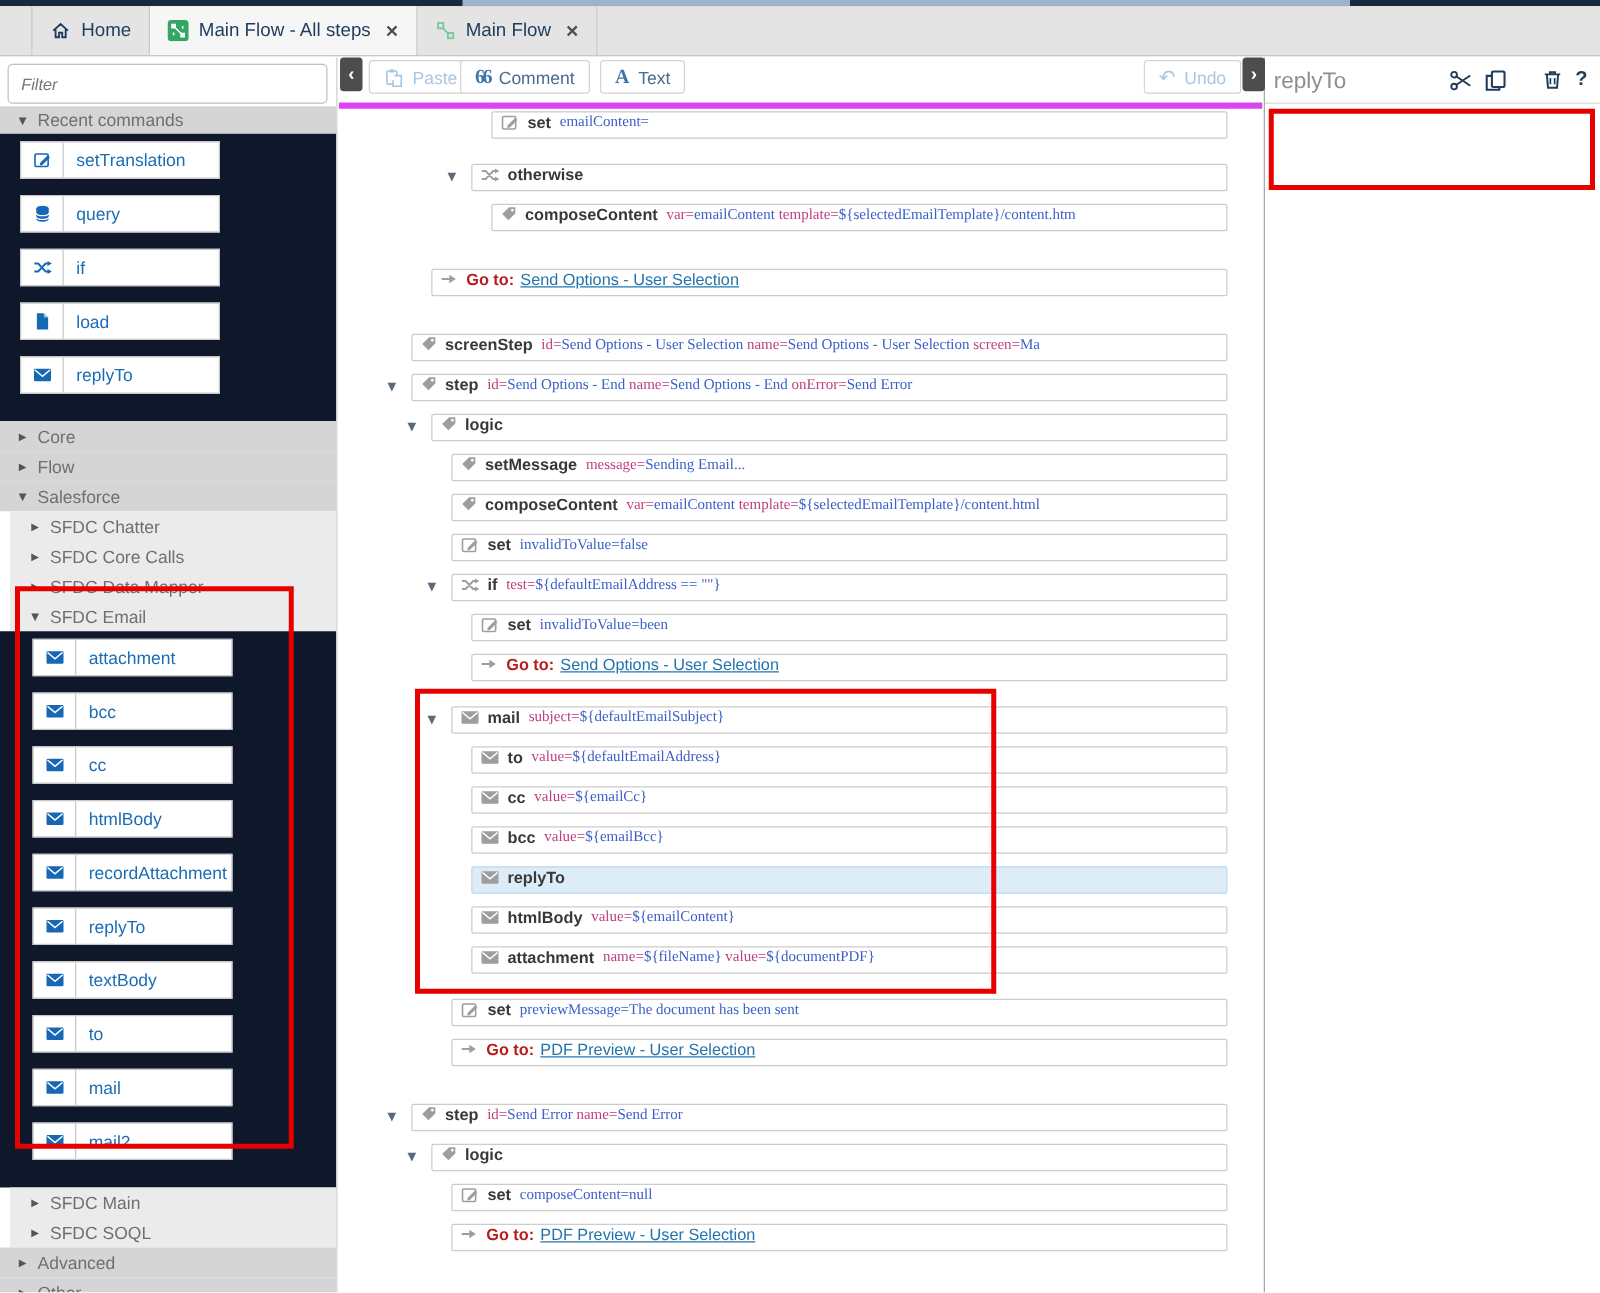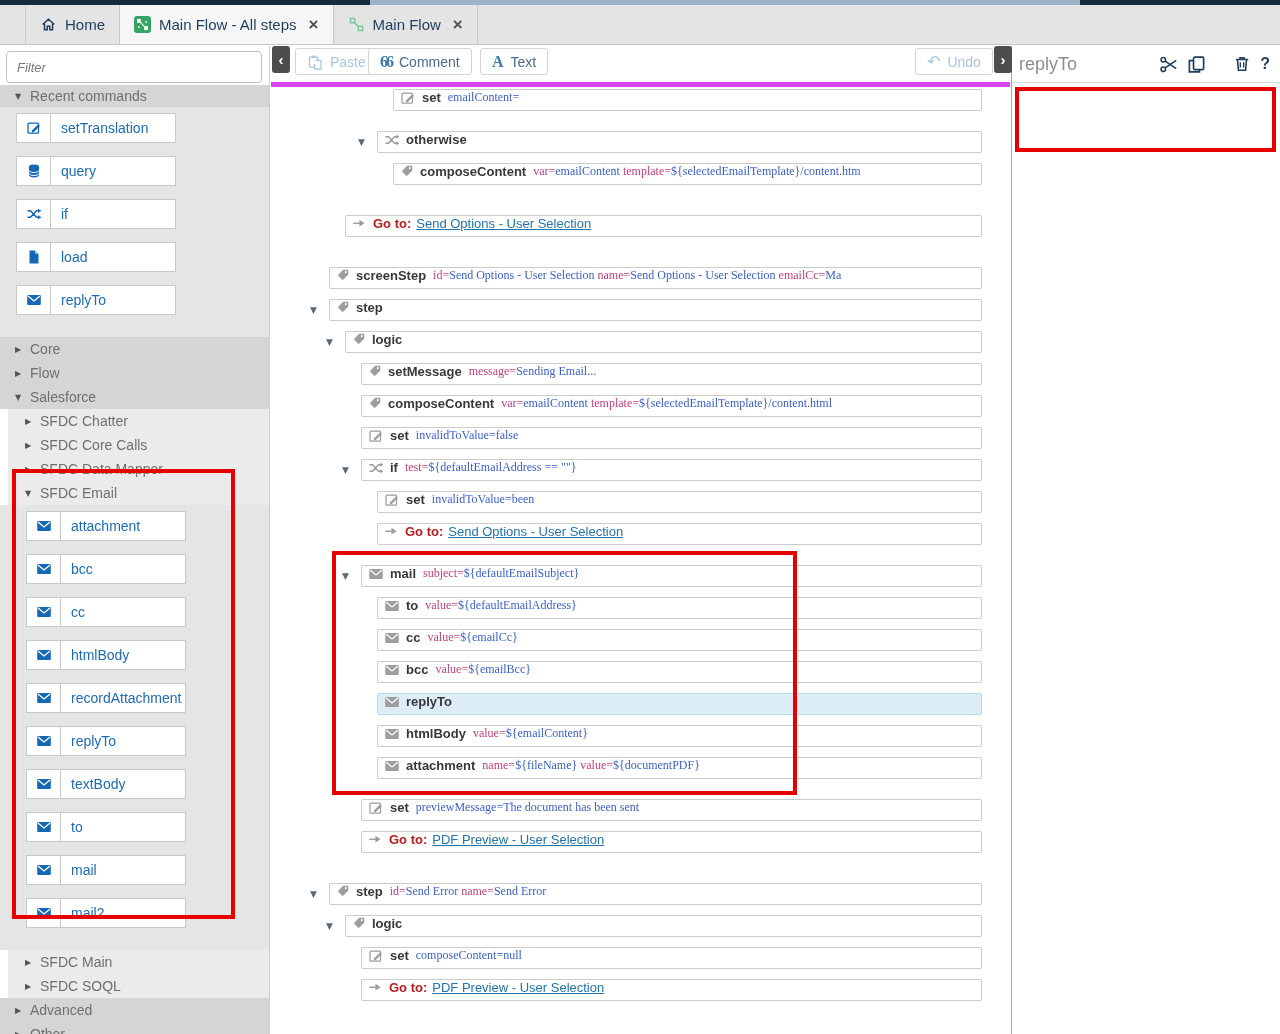--- a/index.html
+++ b/index.html
@@ -21,21 +21,21 @@
   .sidebar{position:absolute;left:0;top:46px;width:270px;height:988px;background:#fff;
            border-right:1px solid #cfcfcf;box-sizing:border-box;overflow:hidden;}
   .filter{display:block;margin:5px 6px 2px 6px;width:256px;height:32px;box-sizing:border-box;
           border:1px solid #c0c0c0;border-radius:4px;font-style:italic;font-size:13px;color:#737373;
           padding:0 10px;font-family:"Liberation Sans",sans-serif;outline:none;}
   .sec-h{display:flex;align-items:center;height:22px;font-size:14px;color:#6f6f6f;cursor:default;}
   .sec-h .tri{font-family:"DejaVu Sans",sans-serif;font-size:8px;color:#555;width:12px;margin-right:6px;text-align:center;}
   .sec-h.lvl1{background:#d5d5d5;height:24px;padding-left:12px;}
   .sec-h.lvl2{background:#ebebeb;height:24px;padding-left:14px;margin-left:8px;}
   .sec-h.recent{background:#d5d5d5;height:22px;padding-left:12px;}
-  .items{background:#e5e5e5;padding:6px 0 9px 0;}
+  .items{background:#0f172a;padding:6px 0 9px 0;}
   .cmd{display:flex;align-items:stretch;width:160px;height:30px;border:1px solid #c8c8c8;
        background:#fff;margin-bottom:13px;box-sizing:border-box;cursor:pointer;}
   .cmd .cic{width:33px;display:flex;align-items:center;justify-content:center;border-right:1px solid #c8c8c8;color:#1668b5;}
   .cmd .clb{flex:1;display:flex;align-items:center;padding-left:10px;color:#1b6cb5;font-size:14px;overflow:hidden;white-space:nowrap;}
   
   .canvas{position:absolute;left:271px;top:46px;width:739px;height:988px;background:#fff;overflow:hidden;}
   .toolbar{height:36px;border-bottom:5px solid #d946ef;position:relative;}
   .tbtn{position:absolute;top:2px;height:27px;display:flex;align-items:center;gap:7px;background:#fff;
         border:1px solid #d4d4d4;border-radius:3px;font-size:14px;color:#4a6b8c;padding:0 11px;
         font-family:"Liberation Sans",sans-serif;cursor:pointer;}
@@ -392,33 +392,34 @@
       </div>
       <div class="row" style="margin-left: 58px; margin-top: 30px; width: 653px;">
         <div class="rowbox">
           <span class="nicon">
             <svg width="14" height="14" viewBox="0 0 16 16" fill="none">
               <path d="M8.3 2H14v5.7L7.7 14 2 8.3z" fill="currentColor"></path>
               <circle cx="11.3" cy="4.7" r="1.2" fill="#fff"></circle>
             </svg>
           </span>
           <span class="nname">screenStep</span>
-          <span class="code"><span class="k">id=</span><span class="v">Send Options - User Selection</span> <span class="k">name=</span><span class="v">Send Options - User Selection</span> <span class="k">emailCc=</span><span class="v">Ma</span></span>
+          <span class="code"><span class="k">id=</span><span class="v">Send Options - User Selection</span> <span class="k">name=</span><span class="v">Send Options - User Selection</span> <span class="k">screen=</span><span class="v">Ma</span></span>
         </div>
       </div>
       <div class="row" style="margin-left: 58px; margin-top: 10px; width: 653px;">
         <span class="tri">▼</span>
         <div class="rowbox">
           <span class="nicon">
             <svg width="14" height="14" viewBox="0 0 16 16" fill="none">
               <path d="M8.3 2H14v5.7L7.7 14 2 8.3z" fill="currentColor"></path>
               <circle cx="11.3" cy="4.7" r="1.2" fill="#fff"></circle>
             </svg>
           </span>
           <span class="nname">step</span>
+          <span class="code"><span class="k">id=</span><span class="v">Send Options - End</span> <span class="k">name=</span><span class="v">Send Options - End</span> <span class="k">onError=</span><span class="v">Send Error</span></span>
         </div>
       </div>
       <div class="row" style="margin-left: 74px; margin-top: 10px; width: 637px;">
         <span class="tri">▼</span>
         <div class="rowbox">
           <span class="nicon">
             <svg width="14" height="14" viewBox="0 0 16 16" fill="none">
               <path d="M8.3 2H14v5.7L7.7 14 2 8.3z" fill="currentColor"></path>
               <circle cx="11.3" cy="4.7" r="1.2" fill="#fff"></circle>
             </svg>

